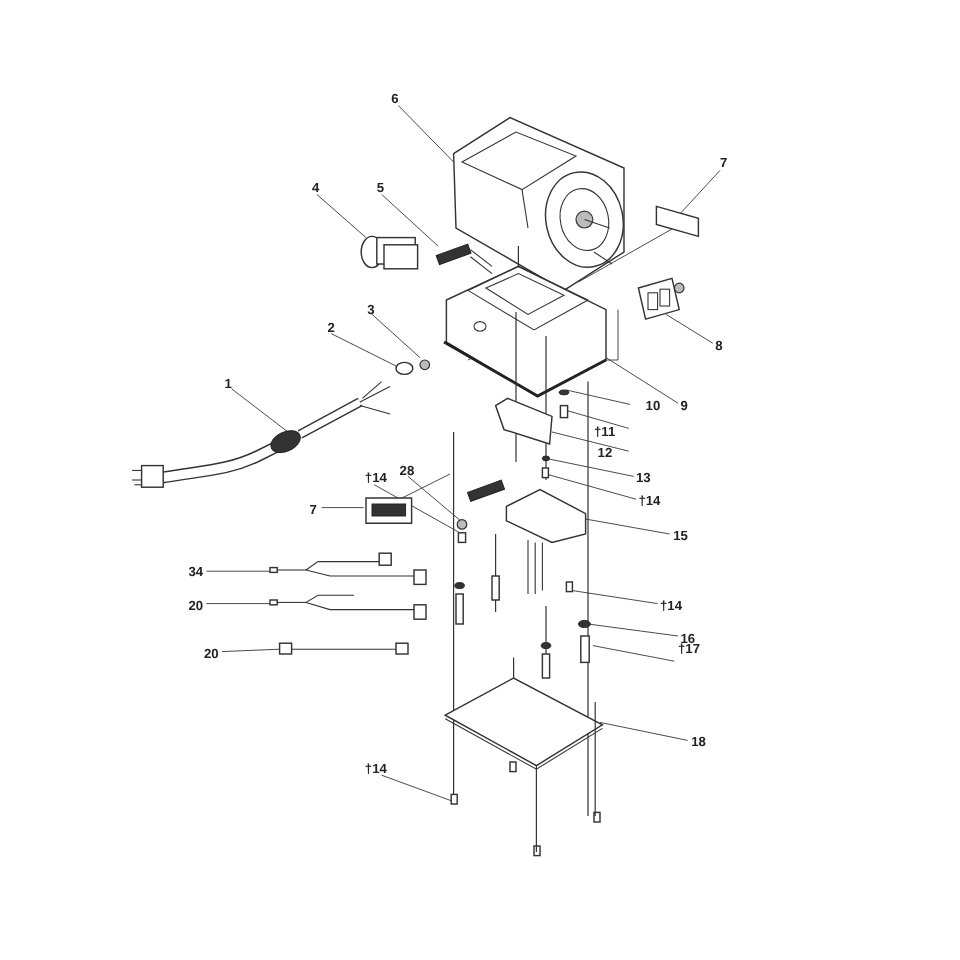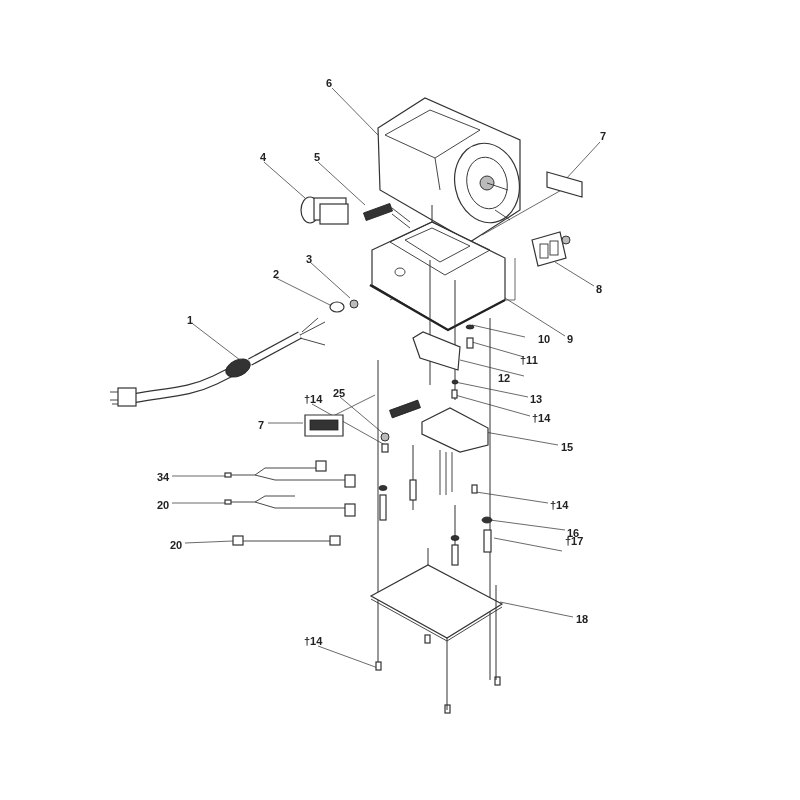--- a/index.html
+++ b/index.html
@@ -192,27 +192,27 @@
 <span class="lbl" style="left:187px;top:314px">1</span>
 <span class="lbl" style="left:273px;top:268px">2</span>
 <span class="lbl" style="left:306px;top:253px">3</span>
 <span class="lbl" style="left:260px;top:151px">4</span>
 <span class="lbl" style="left:314px;top:151px">5</span>
 <span class="lbl" style="left:326px;top:77px">6</span>
 <span class="lbl" style="left:600px;top:130px">7</span>
 <span class="lbl" style="left:596px;top:283px">8</span>
 <span class="lbl" style="left:567px;top:333px">9</span>
 <span class="lbl" style="left:538px;top:333px">10</span>
-<span class="lbl" style="left:520px;top:354px">†11</span>
+<span class="lbl" style="left:495px;top:354px">†11</span>
 <span class="lbl" style="left:498px;top:372px">12</span>
 <span class="lbl" style="left:530px;top:393px">13</span>
 <span class="lbl" style="left:532px;top:412px">†14</span>
 <span class="lbl" style="left:561px;top:441px">15</span>
 <span class="lbl" style="left:304px;top:393px">†14</span>
-<span class="lbl" style="left:333px;top:387px">25</span>
+<span class="lbl" style="left:333px;top:387px">28</span>
 <span class="lbl" style="left:258px;top:419px">7</span>
 <span class="lbl" style="left:157px;top:471px">34</span>
 <span class="lbl" style="left:157px;top:499px">20</span>
 <span class="lbl" style="left:550px;top:499px">†14</span>
 <span class="lbl" style="left:567px;top:527px">16</span>
 <span class="lbl" style="left:565px;top:535px">†17</span>
 <span class="lbl" style="left:170px;top:539px">20</span>
 <span class="lbl" style="left:576px;top:613px">18</span>
 <span class="lbl" style="left:304px;top:635px">†14</span>
 </div>

